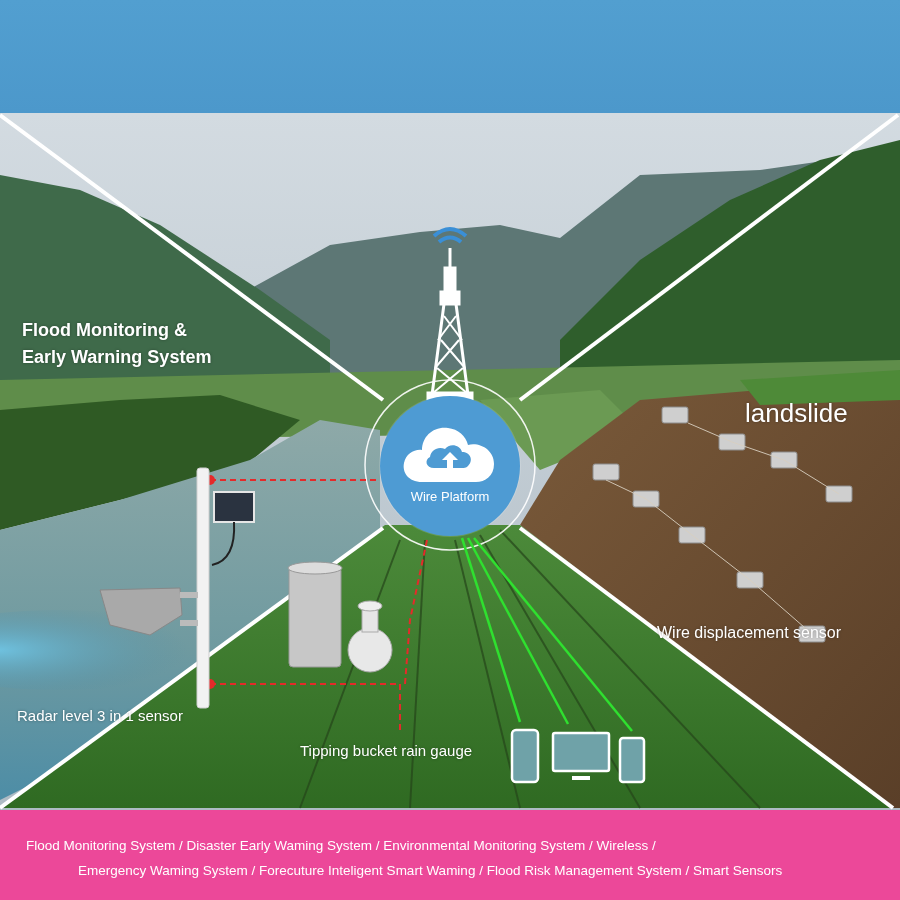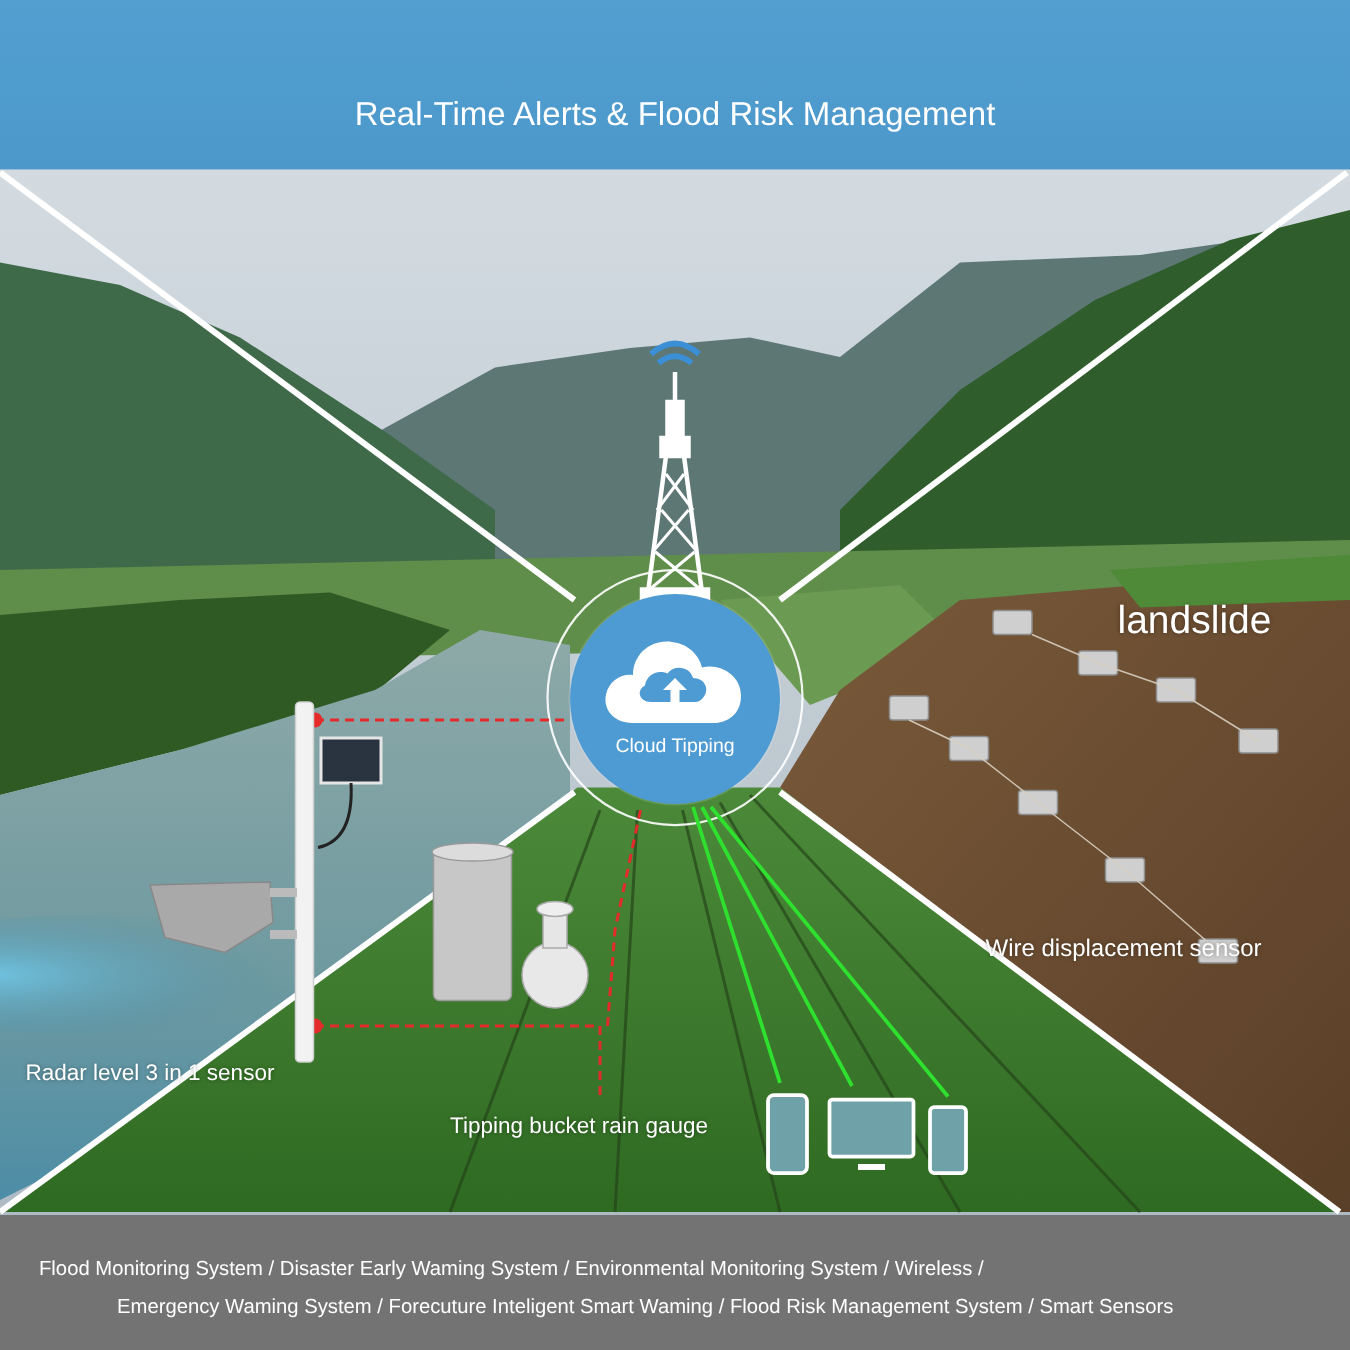--- a/index.html
+++ b/index.html
@@ -32,30 +32,29 @@
     box-shadow: 0 0 0 1px rgba(255,255,255,0.15);
   }
   .cloud-hub .cloud-icon { position: absolute; left: 20px; top: 22px; width: 100px; height: 68px; }
   .cloud-hub .hub-label {
     position: absolute; left: 0; right: 0; top: 93px; text-align: center;
     color: #fff; font-size: 13px;
   }
 
   .footer {
     position: absolute; left: 0; top: 810px; width: 900px; height: 90px;
-    background: #737373; color: #fff;
+    background: #ec4899; color: #fff;
   }
   .footer .line1 { position: absolute; left: 26px; top: 28px; font-size: 13.5px; white-space: nowrap; }
   .footer .line2 { position: absolute; left: 78px; top: 53px; font-size: 13.5px; white-space: nowrap; }
 </style>
 </head>
 <body>
 
 <div class="header">
-  <div class="subtitle">Real-Time Alerts &amp; Flood Risk Management</div>
 </div>
 
 <div class="scene">
   <svg width="900" height="697" viewBox="0 113 900 697">
     <defs>
       <linearGradient id="sky" x1="0" y1="0" x2="0" y2="1">
         <stop offset="0" stop-color="#d3dbe1"></stop>
         <stop offset="1" stop-color="#aebbc4"></stop>
       </linearGradient>
       <linearGradient id="river" x1="0" y1="0" x2="0" y2="1">
@@ -174,35 +173,39 @@
     </g>
 
     <g fill="#6fa2a8" stroke="#ffffff" stroke-width="2.5">
       <rect x="512" y="730" width="26" height="52" rx="4"></rect>
       <rect x="553" y="733" width="56" height="38" rx="2"></rect>
       <rect x="620" y="738" width="24" height="44" rx="3"></rect>
     </g>
     <rect x="572" y="776" width="18" height="4" fill="#ffffff"></rect>
   </svg>
 
+  <div class="label bold" style="left:22px; top:204px; font-size:18px; line-height:27px;">
+    <div>Flood Monitoring &amp;</div>
+    <div>Early Warning System</div>
+  </div>
 
   <div class="label" style="left:745px; top:285px; font-size:26px;">landslide</div>
 
   <div class="label" style="left:17px; top:594px; font-size:15px;">Radar level 3 in 1 sensor</div>
 
   <div class="label" style="left:270px; top:629px; font-size:15px;margin-left:30px;">Tipping bucket rain gauge</div>
 
   <div class="label" style="left:657px; top:511px; font-size:16px;">Wire displacement sensor</div>
 
   <div class="cloud-hub">
     <svg class="cloud-icon" viewBox="0 0 100 68">
       <path d="M22 64 C8 64 2 54 4 45 C6 36 14 31 22 32 C22 18 34 8 48 10 C58 11 66 18 68 27 C80 24 94 32 94 46 C94 58 85 64 76 64 Z" fill="#ffffff"></path>
       <path d="M34 50 C26 50 24 42 30 39 C31 32 38 28 45 31 C49 25 60 26 62 34 C70 34 74 42 68 48 C66 50 64 50 62 50 Z" fill="#4e9bd3"></path>
       <path d="M50 34 L42 42 L47 42 L47 50 L53 50 L53 42 L58 42 Z" fill="#ffffff"></path>
     </svg>
-    <div class="hub-label">Cloud Tipping</div>
+    <div class="hub-label">Wire Platform</div>
   </div>
 </div>
 
 <div class="footer">
   <div class="line1">Flood Monitoring System / Disaster Early Waming System / Environmental Monitoring System / Wireless /</div>
   <div class="line2">Emergency Waming System  /  Forecuture Inteligent Smart Waming / Flood Risk Management System / Smart Sensors</div>
 </div>
 
 </body></html>

